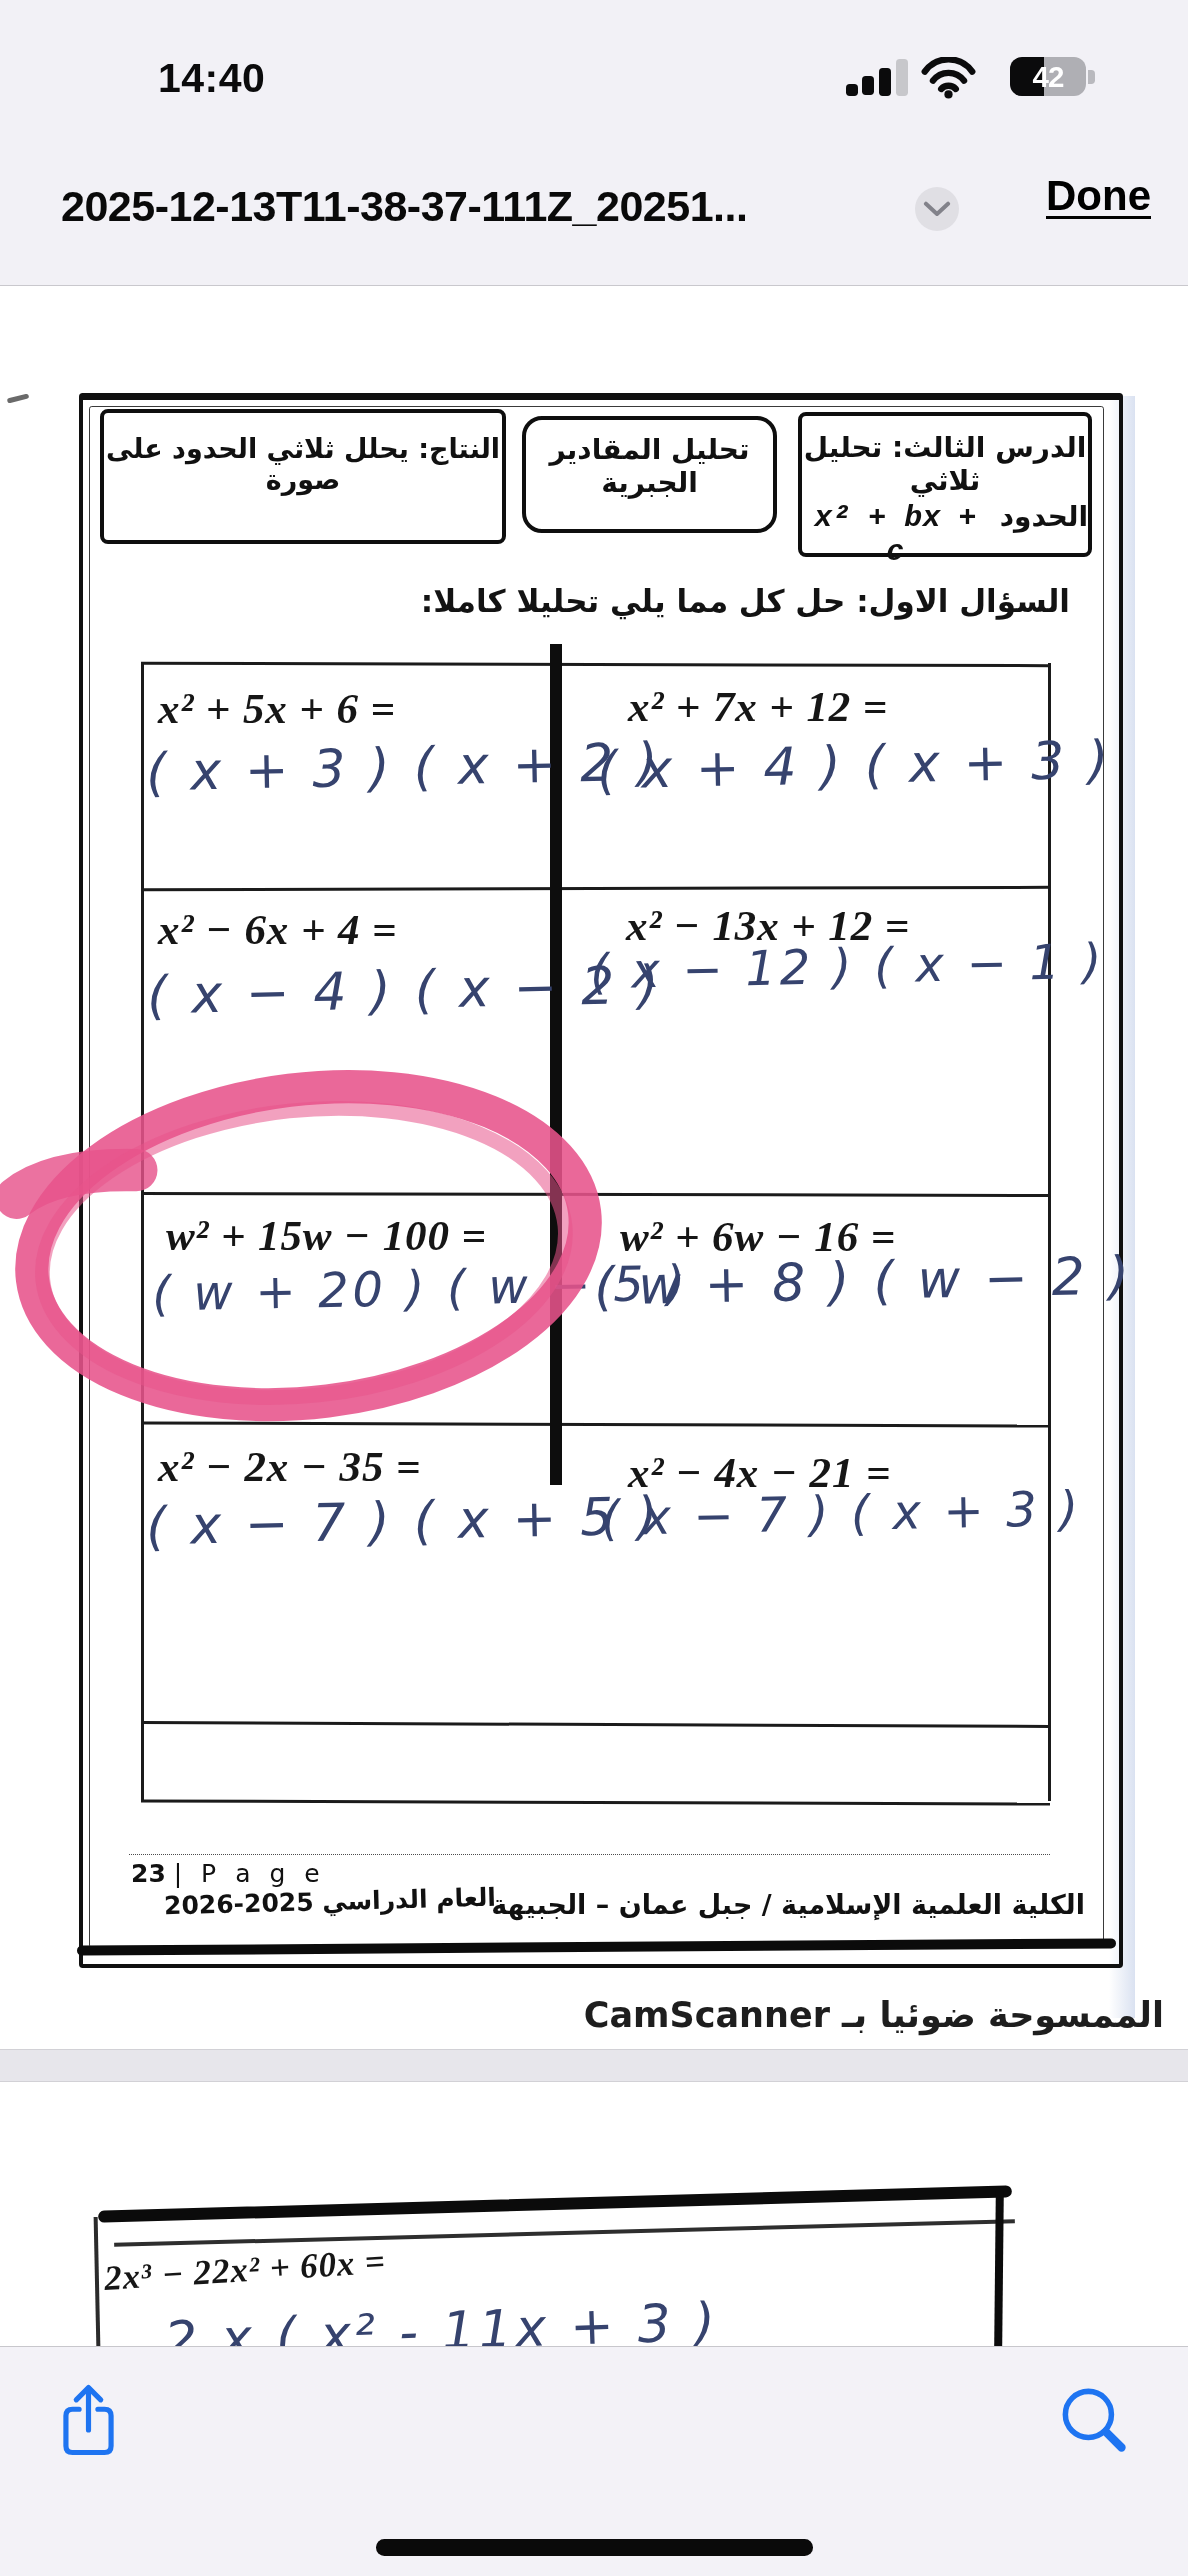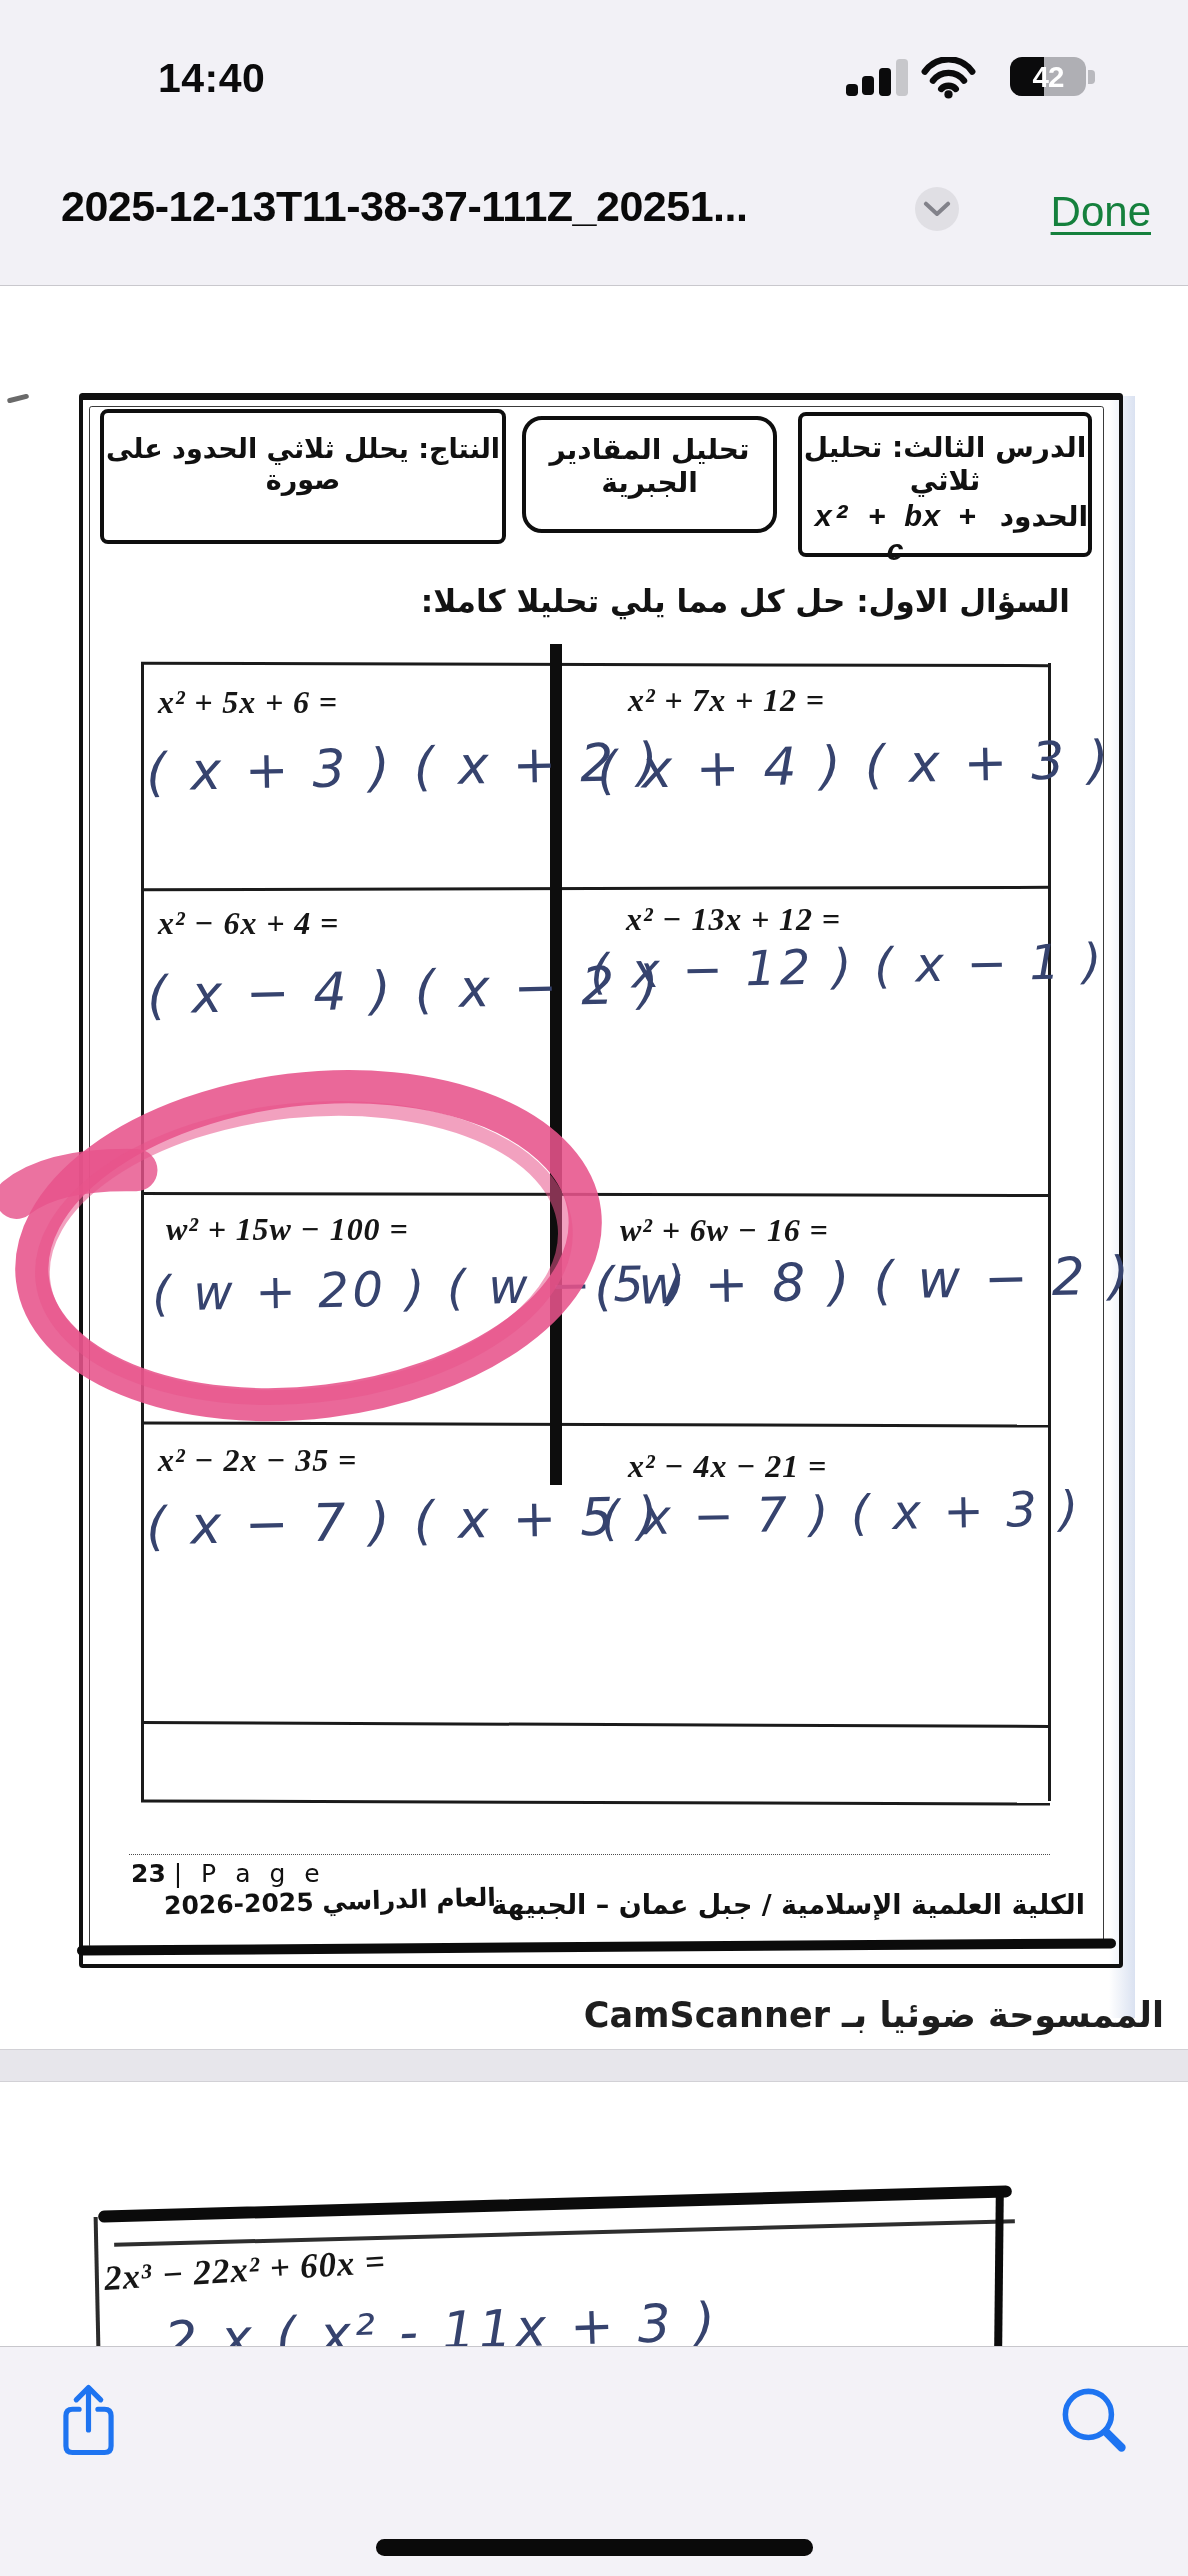--- a/index.html
+++ b/index.html
@@ -13,21 +13,21 @@
   .sigbar{position:absolute;background:#0b0b0c;border-radius:3.7px;width:12px;}
   .wifi-svg{left:921px;top:57px;}
   .battery{left:1010px;top:57px;width:76px;height:39px;border-radius:12px;overflow:hidden;background:#AFAFB4;}
   .battery .fill{position:absolute;left:0;top:0;width:45%;height:100%;background:#0b0b0c;}
   .battery .pct{position:absolute;left:0;top:0;width:100%;height:100%;display:flex;align-items:center;justify-content:center;
                 color:#fff;font-size:29.5px;font-weight:700;letter-spacing:-0.9px;}
   .bat-nub{left:1088px;top:70px;width:7.4px;height:14px;background:#B9B9BE;border-radius:0 3.7px 3.7px 0;}
 
   .navtitle{left:61px;top:182px;width:829px;font-size:43px;font-weight:700;color:#0a0a0a;white-space:nowrap;letter-spacing:-0.5px;}
   .chev-btn{left:915px;top:187px;width:44px;height:44px;border-radius:50%;background:#E0DFE4;display:flex;align-items:center;justify-content:center;}
-  .done{right:37px;top:188px;font-size:42px;font-weight:400;color:#15803d;
+  .done{right:37px;top:172px;font-size:42px;font-weight:700;color:#000000;
         text-decoration:underline;text-decoration-thickness:2.8px;text-underline-offset:6.4px;}
 
   
   .scan-edge{left:1109px;top:396px;width:26px;height:1622px;
              background:linear-gradient(to right,rgba(255,255,255,0),rgba(173,190,224,.45));}
   .stray-dash{left:7.4px;top:396px;width:22px;height:4.6px;background:#6a6a6a;transform:rotate(-14deg);border-radius:2.8px;}
 
   .frame{left:79px;top:393px;width:1036px;height:1564px;border:4.6px solid #101010;border-top-width:7.4px;border-radius:3.7px;}
   .frame-inner{left:89px;top:406px;width:1013px;height:1540px;border:1.8px solid #3a3a3a;border-radius:2.8px;}
   .frame-bottom{left:77px;top:1942px;width:1039px;height:10px;background:#0b0b0b;border-radius:5.5px;transform:rotate(-.4deg);}
@@ -38,21 +38,21 @@
   .hbox .ar{font-family:"DejaVu Sans",sans-serif;}
   .mathserif{font-family:Liberation Mono, monospace;font-style:italic;font-weight:700;}
 
   .question{position:absolute;right:118px;top:583px;font-size:31px;font-weight:700;color:#131313;
             font-family:"DejaVu Sans",sans-serif;direction:rtl;}
 
   .hline{position:absolute;background:#1b1b1b;height:2.8px;}
   .vline{position:absolute;background:#1b1b1b;}
 
   .eq{position:absolute;font-family:"Liberation Serif",serif;font-weight:700;font-style:italic;
-      font-size:32px;color:#161616;letter-spacing:0.9px;white-space:nowrap;}
+      font-size:43px;color:#161616;letter-spacing:0.9px;white-space:nowrap;}
   .ans{position:absolute;font-family:"DejaVu Sans",sans-serif;font-style:italic;font-size:52px;
        color:#36436e;letter-spacing:3.7px;white-space:nowrap;transform:rotate(-1.2deg);}
 
   .foot-dash{left:129px;top:1854px;width:921px;border-top:1.8px dotted #4c4c4c;height:0;}
   .foot-page{left:131px;top:1859px;font-size:25px;color:#111;font-family:"DejaVu Sans",sans-serif;}
   .foot-page b{font-weight:700;}
   .foot-word{letter-spacing:5.5px;font-weight:500;}
   .foot-year{left:164px;top:1887px;font-size:25px;font-weight:700;color:#111;direction:rtl;
              font-family:"DejaVu Sans",sans-serif;transform:rotate(-1.5deg);}
   .foot-school{position:absolute;right:103px;top:1889px;font-size:27px;font-weight:700;color:#111;direction:rtl;

